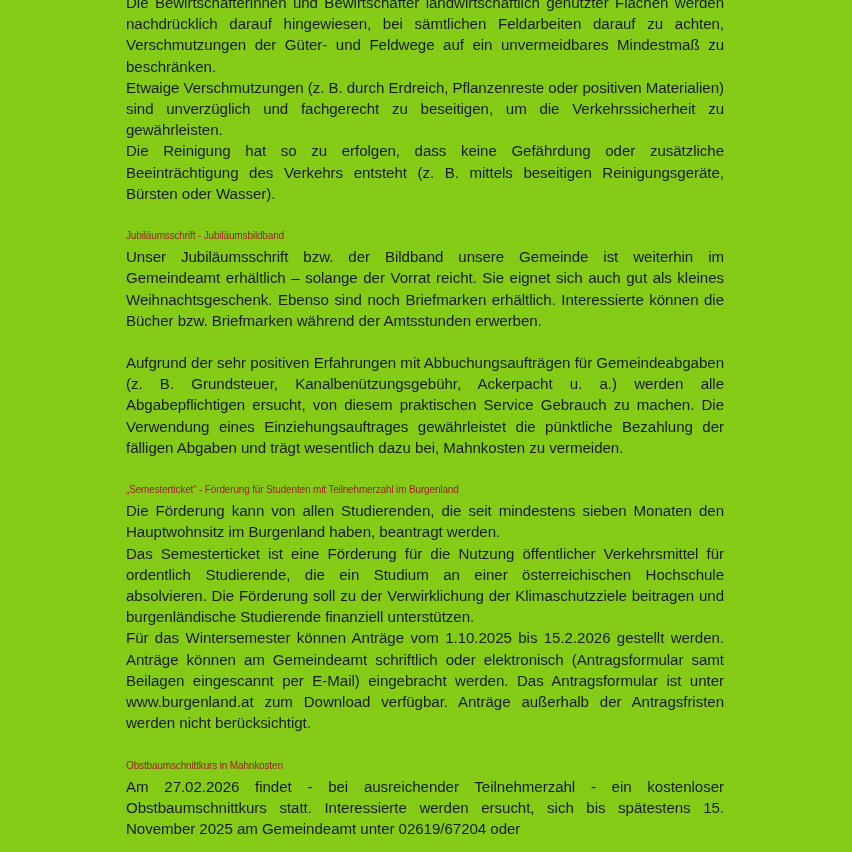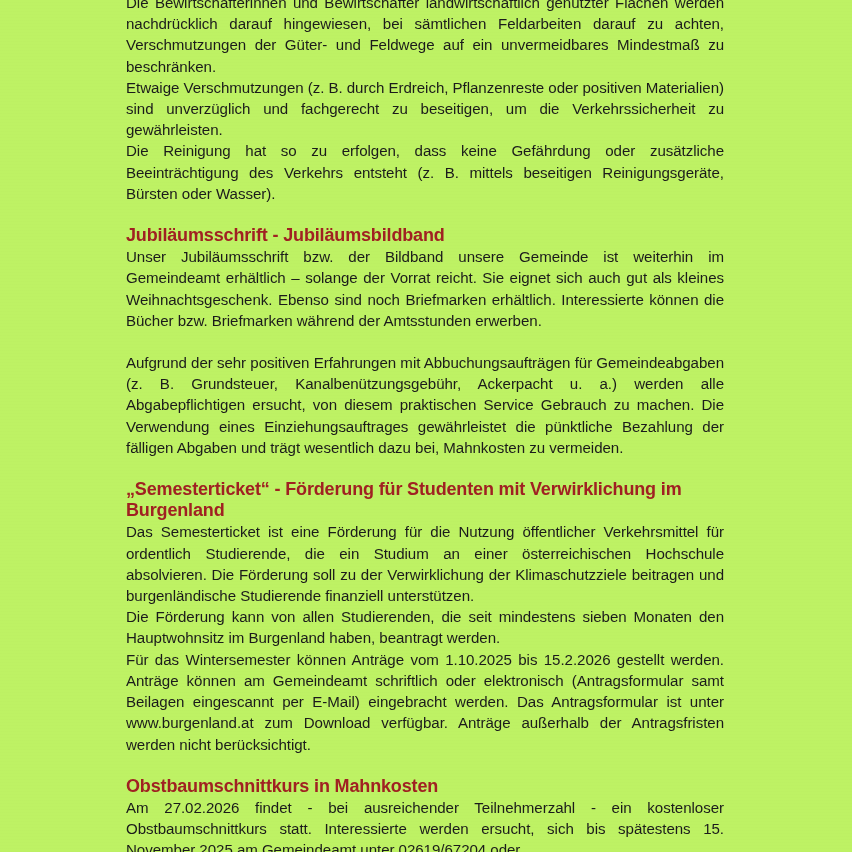--- a/index.html
+++ b/index.html
@@ -10,21 +10,21 @@
     width: 852px;
     height: 852px;
     background: #ffffff;
     font-family: "Liberation Sans", sans-serif;
     overflow: hidden;
   }
   #page {
     position: relative;
     width: 852px;
     height: 852px;
-    background: #bef264;
+    background: #84cc16;
     box-sizing: border-box;
   }
   .content {
     position: absolute;
     left: 126px;
     top: -8px;
     width: 598px;
   }
   p.body-par {
     margin: 0;
@@ -33,23 +33,23 @@
     color: #1b1b1b;
     text-align: justify;
     text-justify: inter-word;
     letter-spacing: -0.05px;
   }
   p.body-par.last-line-left {
     text-align-last: left;
   }
   h2.section-heading {
     margin: 0;
-    font-size: 18px;
+    font-size: 10px;
     line-height: 21.2px;
-    font-weight: bold;
+    font-weight: normal;
     color: #a02122;
     letter-spacing: -0.15px;
     text-align: left;
   }
   .gap {
     height: 21px;
   }
   .noise-overlay {
     position: absolute;
     inset: 0;
@@ -73,23 +73,23 @@
 
     <h2 class="section-heading">Jubiläumsschrift - Jubiläumsbildband</h2>
     <p class="body-par">Unser Jubiläumsschrift bzw. der Bildband unsere Gemeinde ist weiterhin im Gemeindeamt erhältlich – solange der Vorrat reicht. Sie eignet sich auch gut als kleines Weihnachtsgeschenk. Ebenso sind noch Briefmarken erhältlich. Interessierte können die Bücher bzw. Briefmarken während der Amtsstunden erwerben.</p>
 
     <div class="gap"></div>
 
     <p class="body-par">Aufgrund der sehr positiven Erfahrungen mit Abbuchungsaufträgen für Gemeindeabgaben (z. B. Grundsteuer, Kanalbenützungsgebühr, Ackerpacht u. a.) werden alle Abgabepflichtigen ersucht, von diesem praktischen Service Gebrauch zu machen. Die Verwendung eines Einziehungsauftrages gewährleistet die pünktliche Bezahlung der fälligen Abgaben und trägt wesentlich dazu bei, Mahnkosten zu vermeiden.</p>
 
     <div class="gap"></div>
 
-    <h2 class="section-heading">„Semesterticket“ - Förderung für Studenten mit Verwirklichung im Burgenland</h2>
+    <h2 class="section-heading">„Semesterticket“ - Förderung für Studenten mit Teilnehmerzahl im Burgenland</h2>
+    <p class="body-par">Die Förderung kann von allen Studierenden, die seit mindestens sieben Monaten den Hauptwohnsitz im Burgenland haben, beantragt werden.</p>
     <p class="body-par">Das Semesterticket ist eine Förderung für die Nutzung öffentlicher Verkehrsmittel für ordentlich Studierende, die ein Studium an einer österreichischen Hochschule absolvieren. Die Förderung soll zu der Verwirklichung der Klimaschutzziele beitragen und burgenländische Studierende finanziell unterstützen.</p>
-    <p class="body-par">Die Förderung kann von allen Studierenden, die seit mindestens sieben Monaten den Hauptwohnsitz im Burgenland haben, beantragt werden.</p>
     <p class="body-par">Für das Wintersemester können Anträge vom 1.10.2025 bis 15.2.2026 gestellt werden. Anträge können am Gemeindeamt schriftlich oder elektronisch (Antragsformular samt Beilagen eingescannt per E-Mail) eingebracht werden. Das Antragsformular ist unter www.burgenland.at zum Download verfügbar. Anträge außerhalb der Antragsfristen werden nicht berücksichtigt.</p>
 
     <div class="gap"></div>
 
     <h2 class="section-heading">Obstbaumschnittkurs in Mahnkosten</h2>
     <p class="body-par last-line-left"><span>Am 27.02.2026 findet - bei ausreichender Teilnehmerzahl - ein kostenloser Obstbaumschnittkurs statt. Interessierte werden ersucht, sich bis spätestens 15. November 2025 am Gemeindeamt unter 02619/67204 oder </span></p>
 
   </div>
   <div class="noise-overlay"></div>
 </div>

